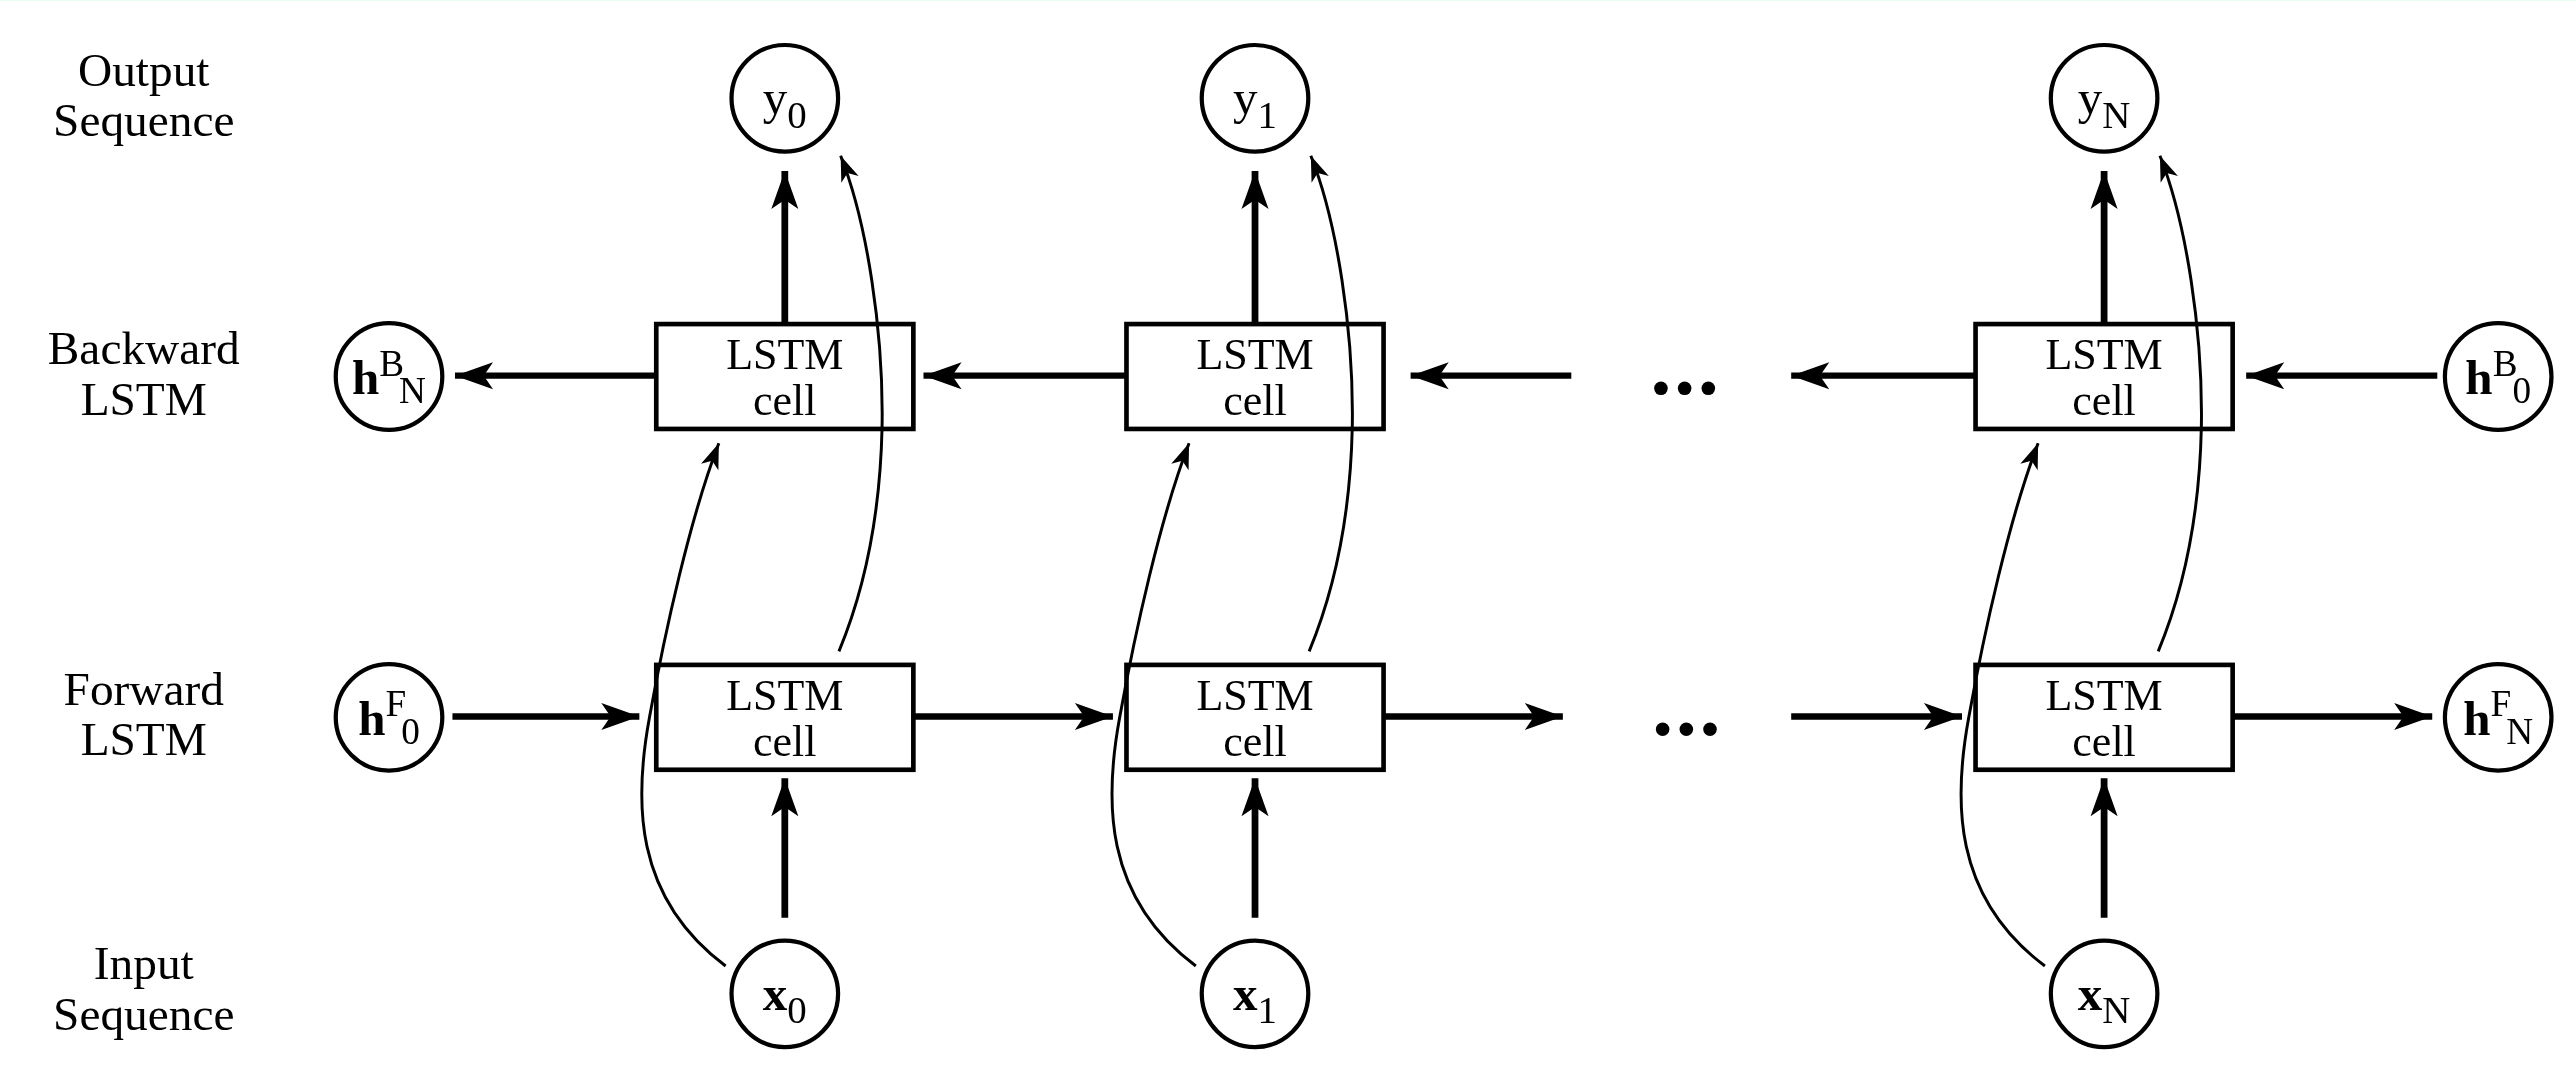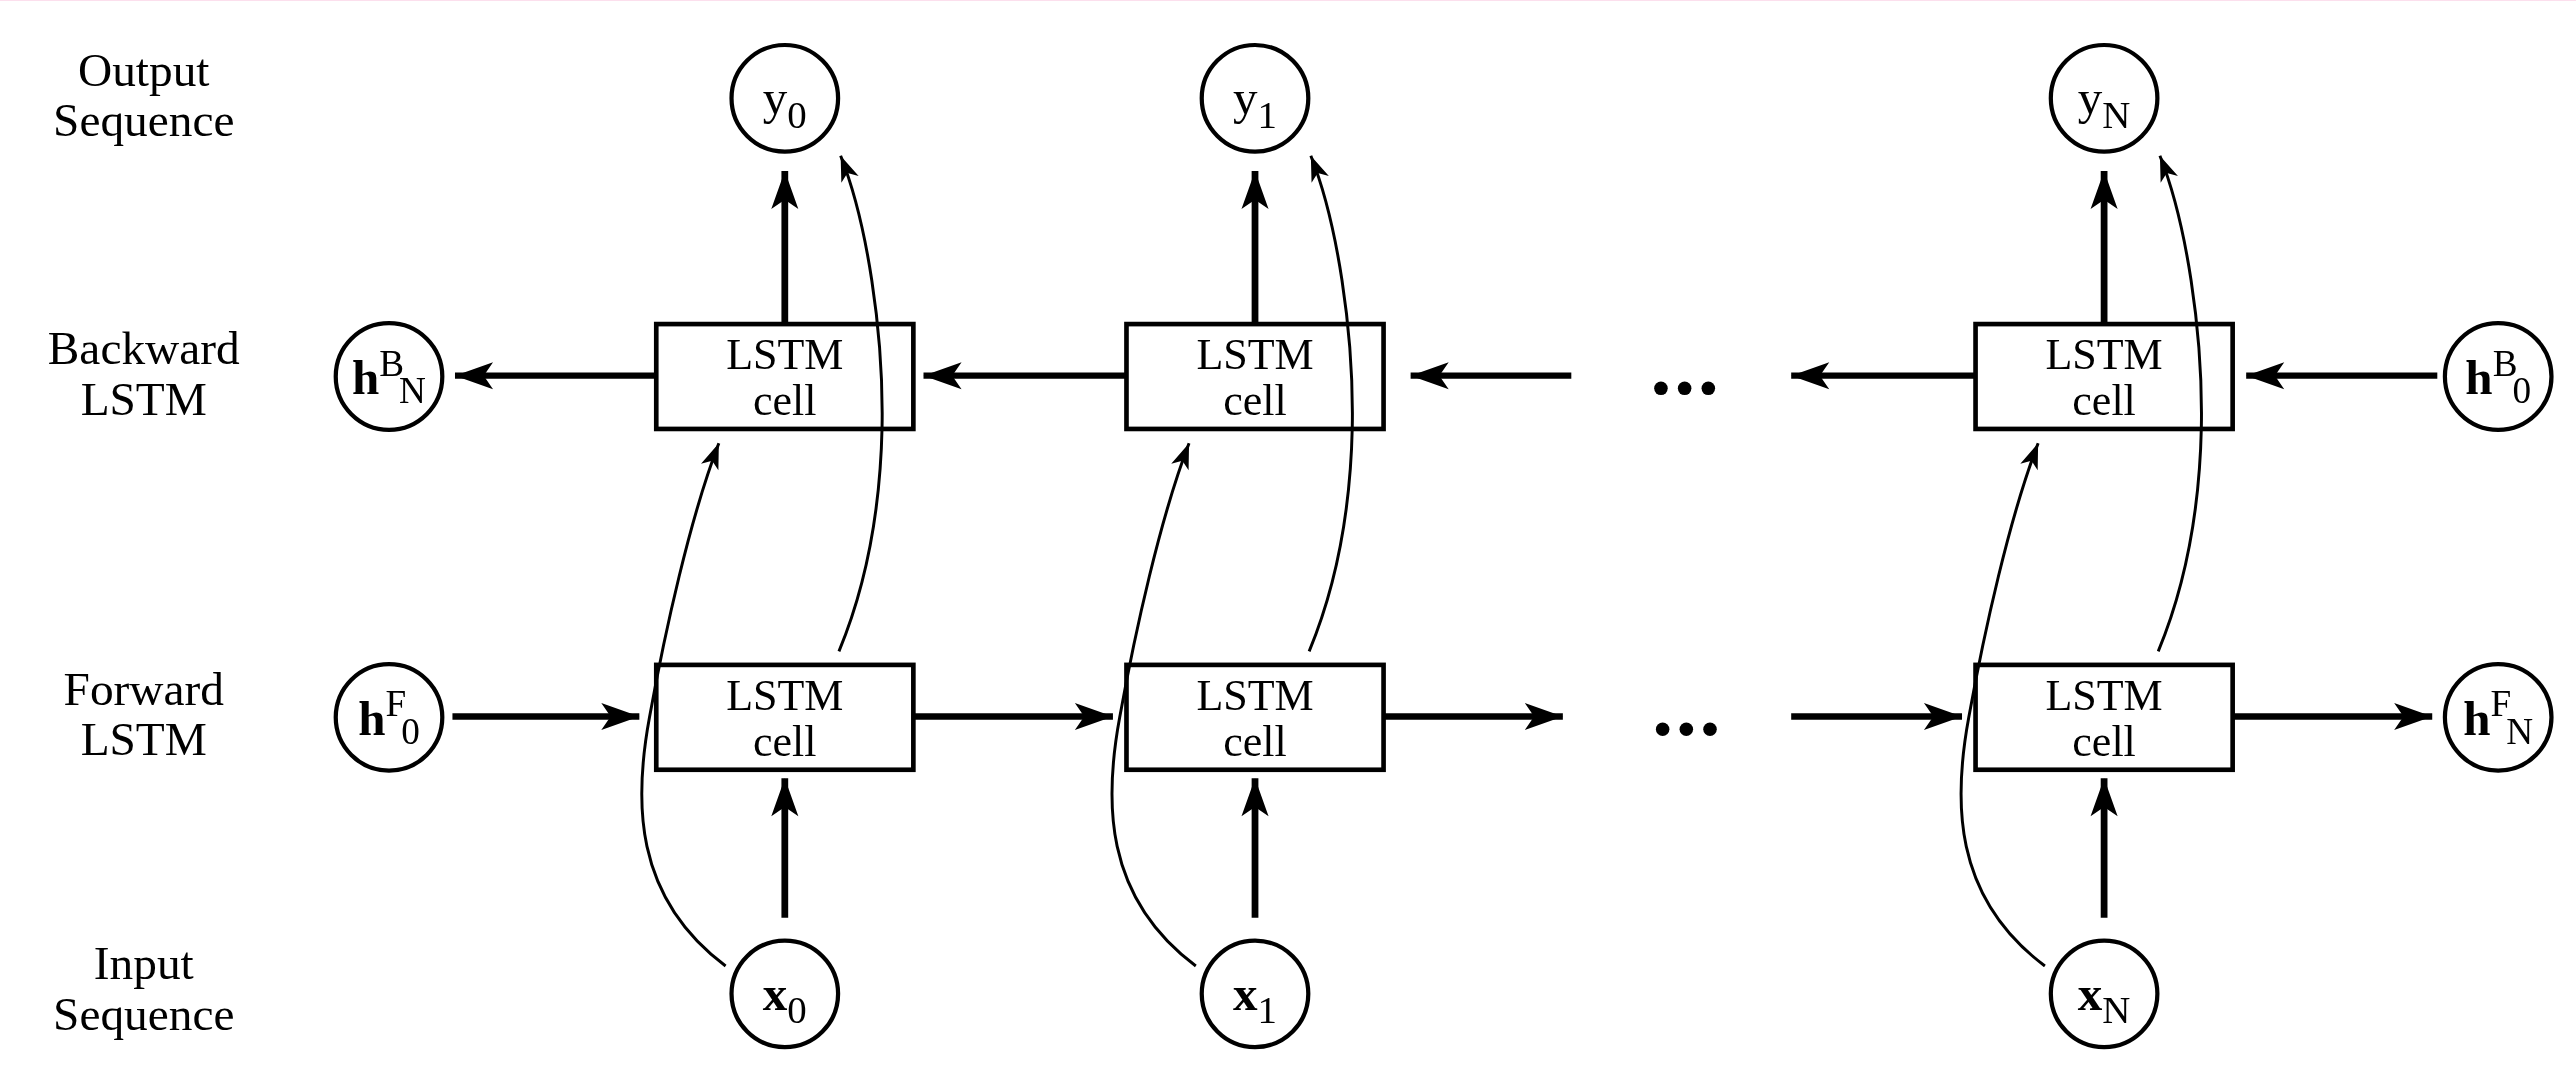--- a/index.html
+++ b/index.html
@@ -3,21 +3,21 @@
 <meta charset="utf-8">
 <style>
   html, body {
     margin: 0;
     padding: 0;
     background: #ffffff;
   }
   .canvas-wrap {
     width: 2576px;
     height: 1078px;
-    background: #ec4899;
+    background: #86efac;
   }
   svg {
     display: block;
     font-family: "Liberation Serif", "DejaVu Serif", serif;
   }
   .row-label   { font-size: 56px; fill: #000; text-anchor: middle; }
   .box-label   { font-size: 52px; fill: #000; text-anchor: middle; }
   .node-label  { font-size: 58px; fill: #000; text-anchor: middle; }
   .node-script { font-size: 44px; }
   .node-sub-yx { font-size: 46px; }

